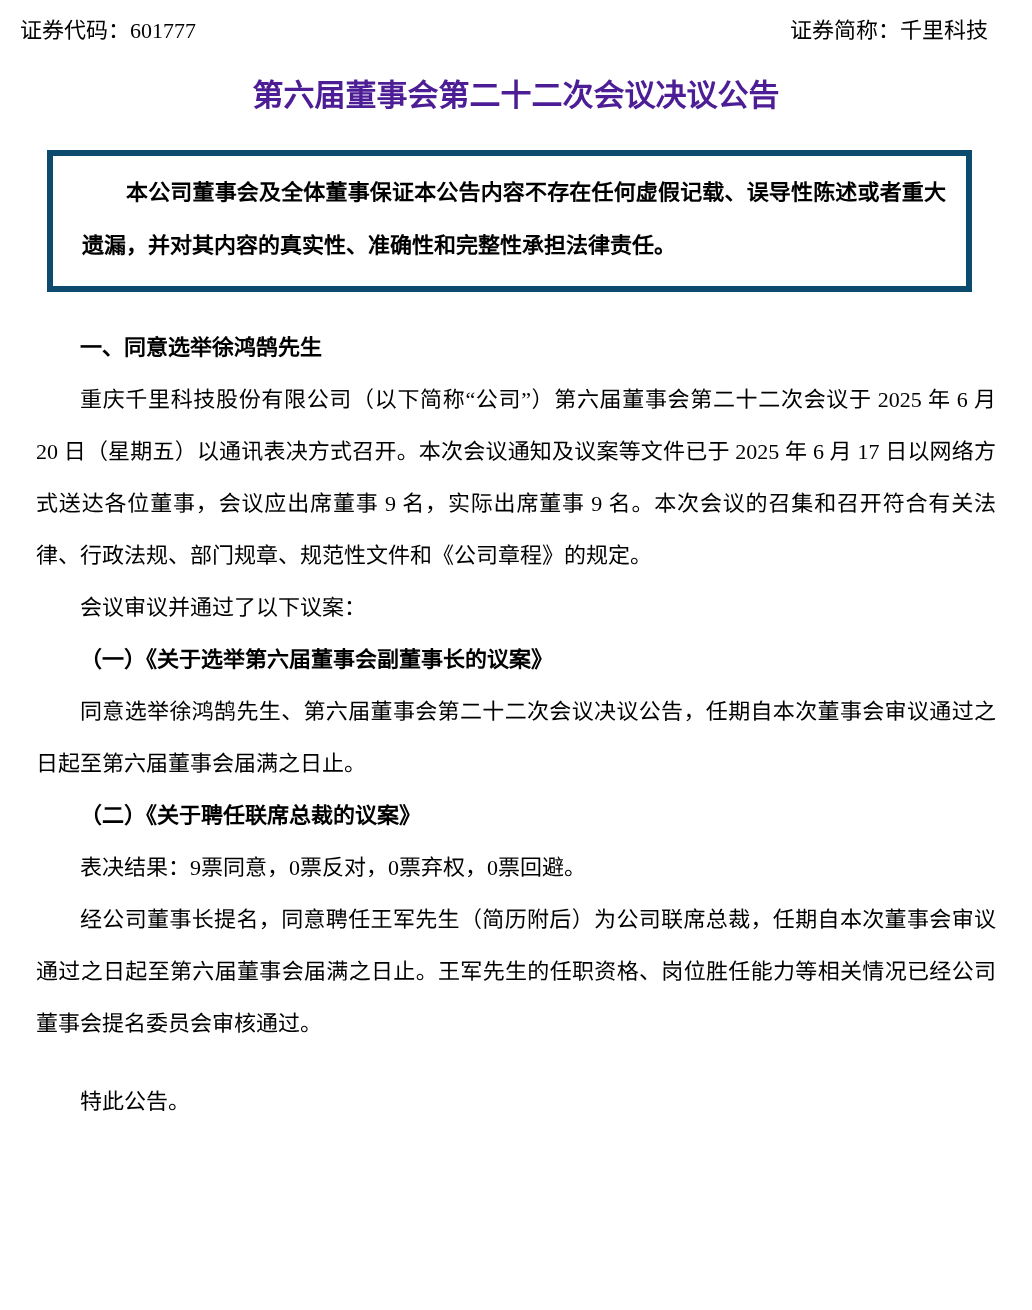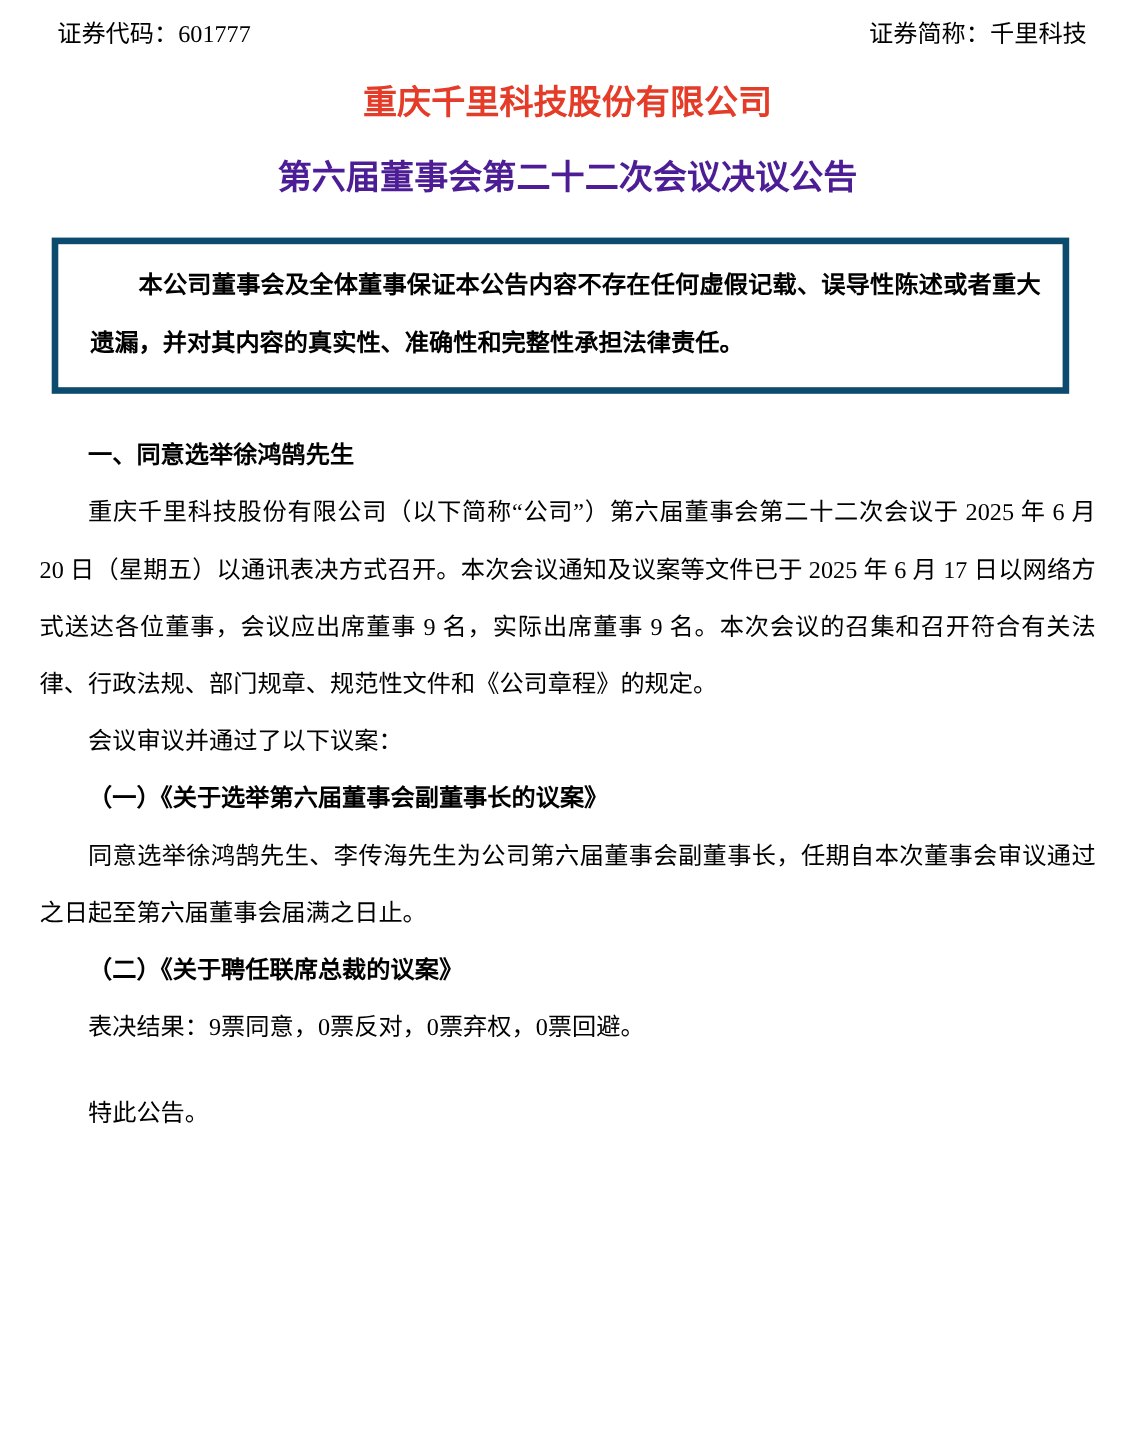--- a/index.html
+++ b/index.html
@@ -14,21 +14,21 @@
     height: 1310px;
     margin: 0 auto;
     background: #ffffff;
     font-family: "Liberation Serif", "DejaVu Serif", serif;
     overflow: hidden;
   }
   .header-row {
     display: flex;
     justify-content: space-between;
     align-items: baseline;
-    padding: 16px 44px 0 52px;
+    padding: 16px 44px 0 20px;
     font-size: 22px;
     line-height: 30px;
     white-space: nowrap;
     text-align: right;
   }
   .doc-title {
     text-align: center;
     font-family: "Liberation Sans", "DejaVu Sans", sans-serif;
     font-weight: bold;
     font-size: 31px;
@@ -68,33 +68,33 @@
 </head>
 <body>
 
 <div class="page">
 
   <div class="header-row">
     <span>证券代码：601777</span>
     <span>证券简称：千里科技</span>
   </div>
 
-  <div class="doc-title first" style="color: rgb(228, 60, 40);">重庆千里科技股份有限公司</div>
   <div class="doc-title second" style="color: #4c1d95;">第六届董事会第二十二次会议决议公告</div>
 
   <div class="disclaimer-box">本公司董事会及全体董事保证本公告内容不存在任何虚假记载、误导性陈述或者重大遗漏，并对其内容的真实性、准确性和完整性承担法律责任。</div>
 
   <div class="content">
     <p class="section-heading first">一、同意选举徐鸿鹄先生</p>
     <p>重庆千里科技股份有限公司（以下简称“公司”）第六届董事会第二十二次会议于 2025 年 6 月 20 日（星期五）以通讯表决方式召开。本次会议通知及议案等文件已于 2025 年 6 月 17 日以网络方式送达各位董事，会议应出席董事 9 名，实际出席董事 9 名。本次会议的召集和召开符合有关法律、行政法规、部门规章、规范性文件和《公司章程》的规定。</p>
 
     <p>会议审议并通过了以下议案：</p>
 
     <p class="item-heading">（一）《关于选举第六届董事会副董事长的议案》</p>
-    <p>同意选举徐鸿鹄先生、李传海先生为公司第六届董事会副董事长，任期自本次董事会审议通过之日起至第六届董事会届满之日止。</p>
+    <p>同意选举徐鸿鹄先生、第六届董事会第二十二次会议决议公告，任期自本次董事会审议通过之日起至第六届董事会届满之日止。</p>
 
     <p class="item-heading">（二）《关于聘任联席总裁的议案》</p>
     <p>表决结果：9票同意，0票反对，0票弃权，0票回避。</p>
+    <p>经公司董事长提名，同意聘任王军先生（简历附后）为公司联席总裁，任期自本次董事会审议通过之日起至第六届董事会届满之日止。王军先生的任职资格、岗位胜任能力等相关情况已经公司董事会提名委员会审核通过。</p>
 
     <p class="closing">特此公告。</p>
   </div>
 
 </div>
 
 </body></html>

